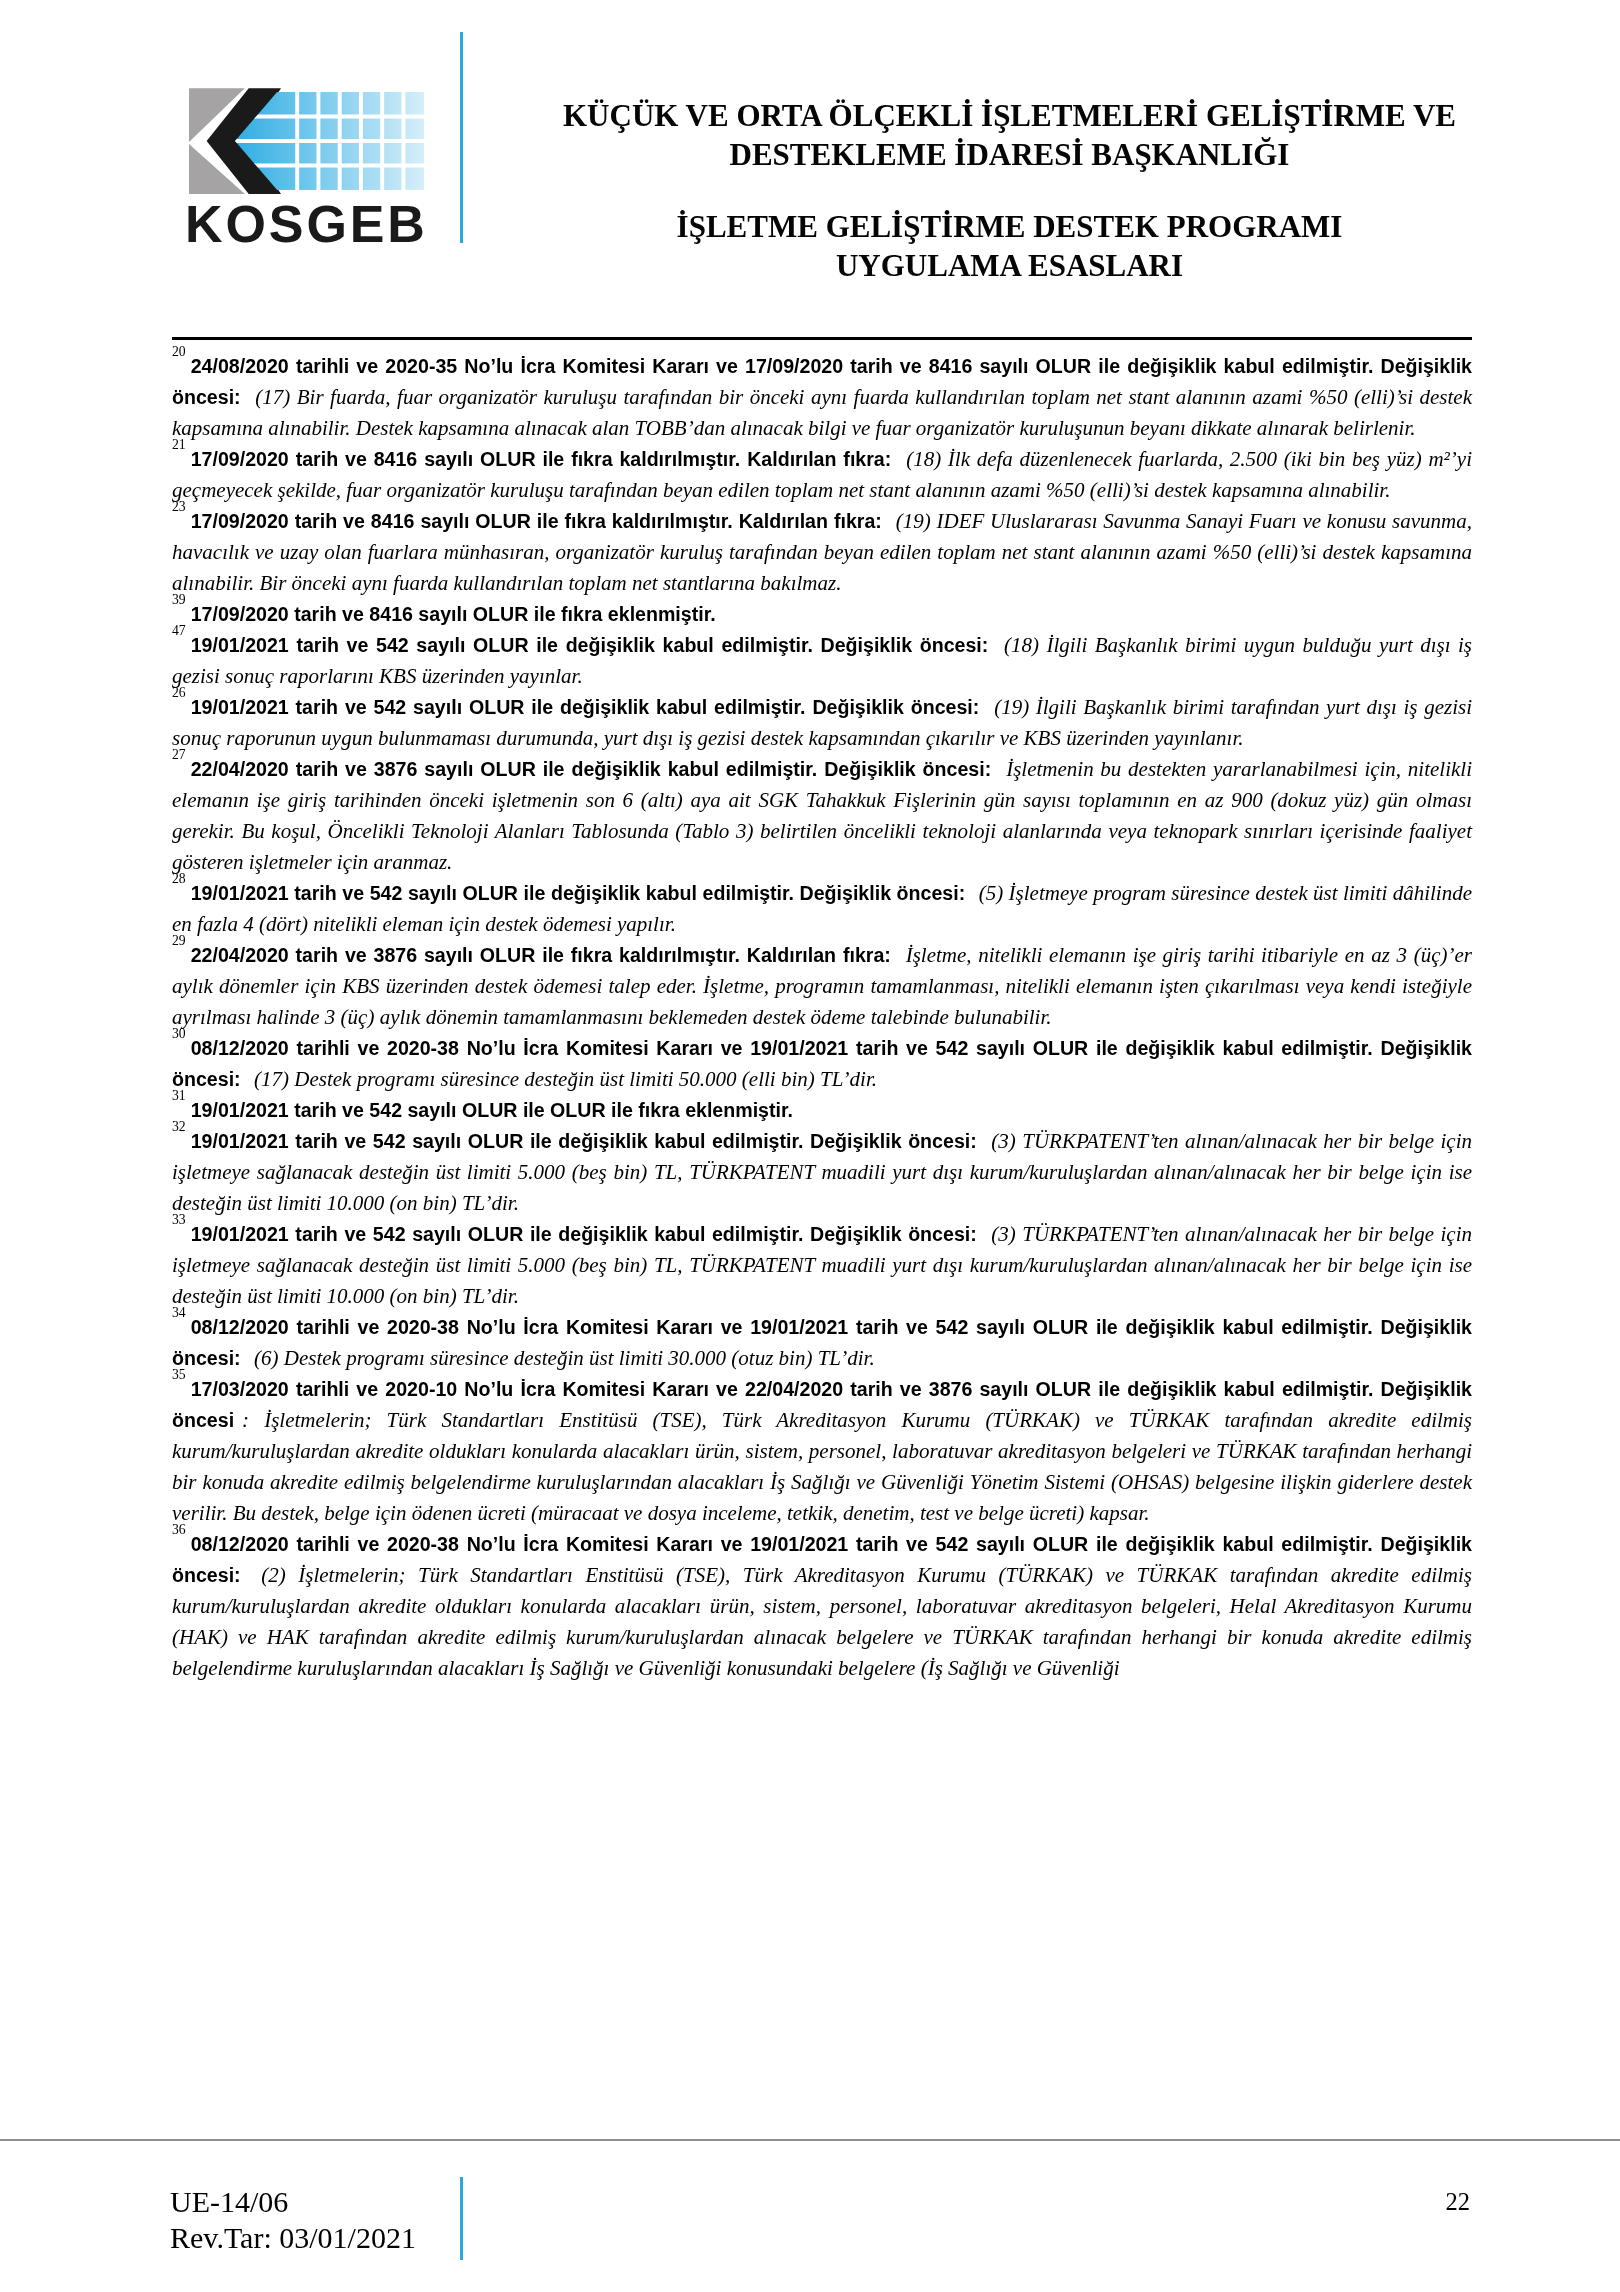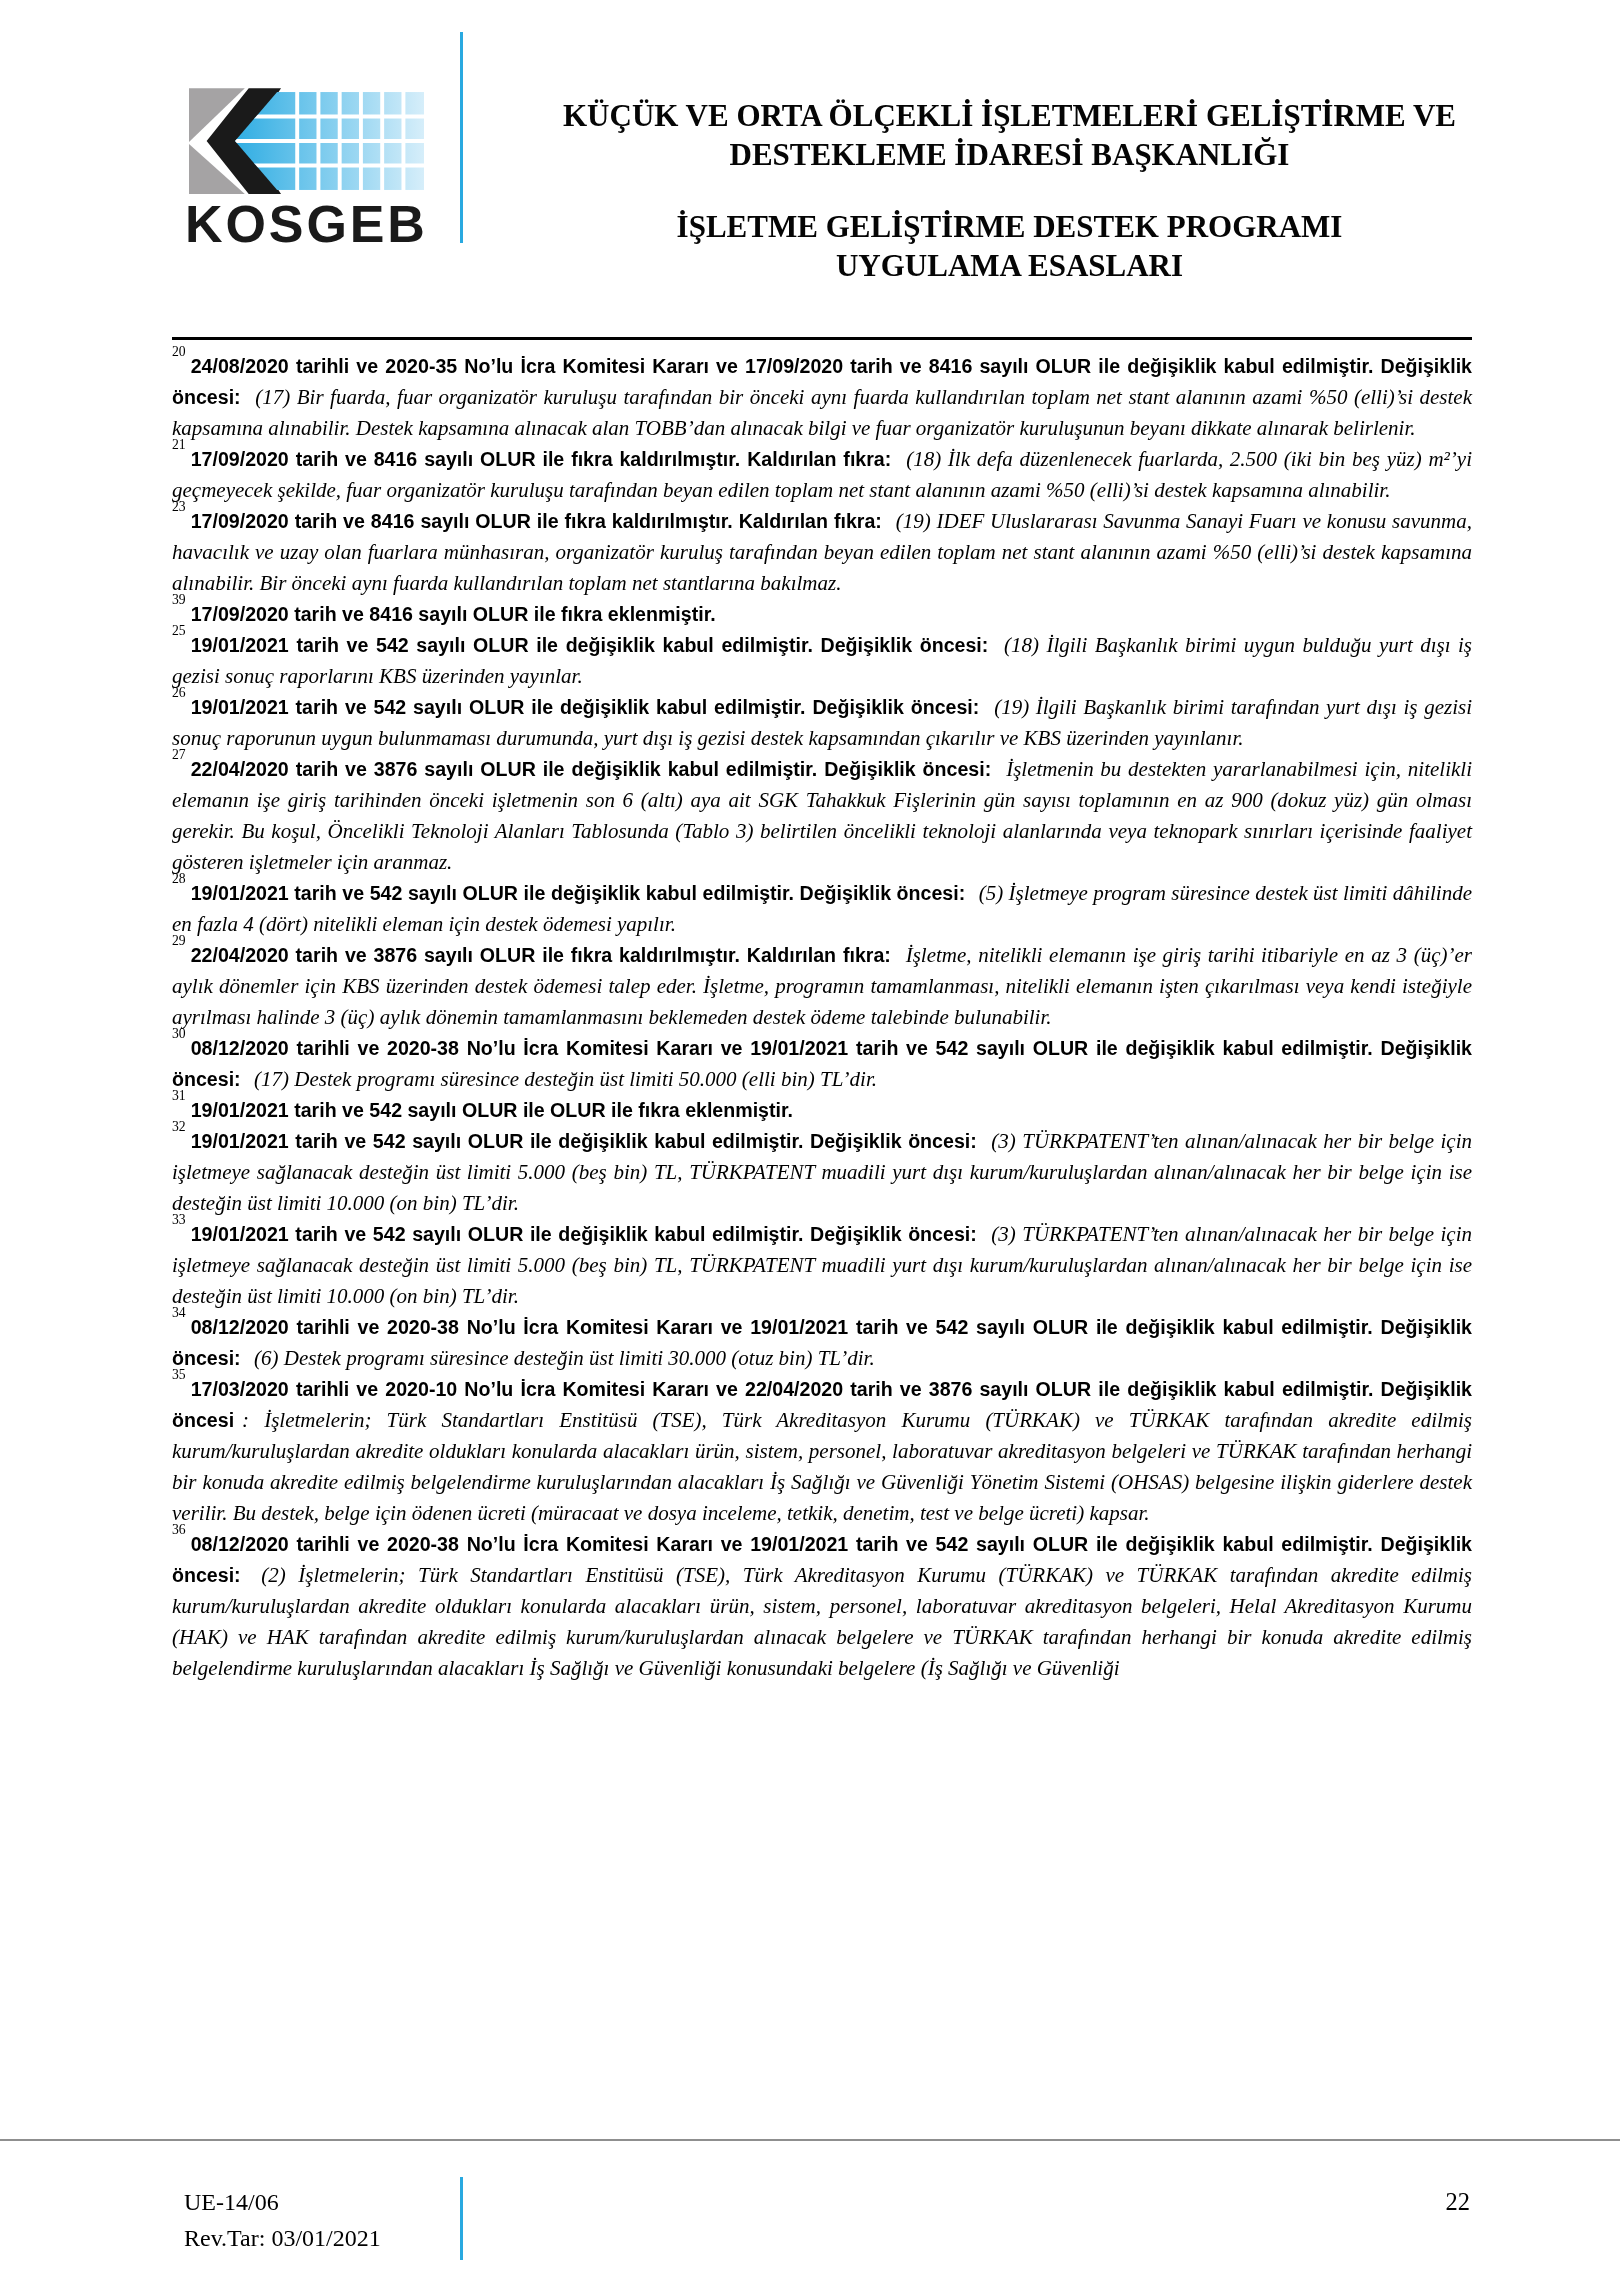--- a/index.html
+++ b/index.html
@@ -62,22 +62,22 @@
   .seg-italic {
     font-family:"Liberation Serif", serif;
     font-style:italic; font-weight:normal;margin-left:8px;
   }
   
   .footer-line {
     position:absolute; left:0; top:2139px; width:1620px; height:2px;
     background: var(--footer-line-gray, #8f8f8f);
   }
   .footer-left {
-    position:absolute; left:184px; top:2184px;
-    font-size:24px; line-height:36px;
+    position:absolute; left:170px; top:2184px;
+    font-size:30px; line-height:36px;
   }
   .footer-vline {
     position:absolute; left:460px; top:2177px; width:2.9px; height:83px;
     background: var(--accent-blue, #29a9e0);
   }
   .page-number {
     position:absolute; left:1372px; top:2188px; width:98px;
     text-align:right; font-size:24.5px;
   }
   
@@ -139,21 +139,21 @@
   <div class="footnotes">
     <p class="footnote"><sup>20</sup><span class="fn-text"><b class="seg-bold">24/08/2020 tarihli ve 2020-35 No’lu İcra Komitesi Kararı ve 17/09/2020 tarih ve 8416 sayılı OLUR ile değişiklik kabul edilmiştir. Değişiklik öncesi: </b><i class="seg-italic">(17) Bir fuarda, fuar organizatör kuruluşu tarafından bir önceki aynı fuarda kullandırılan toplam net stant alanının azami %50 (elli)’si destek kapsamına alınabilir. Destek kapsamına alınacak alan TOBB’dan alınacak bilgi ve fuar organizatör kuruluşunun beyanı dikkate alınarak belirlenir.</i></span></p>
 
     <p class="footnote"><sup>21</sup><span class="fn-text"><b class="seg-bold">17/09/2020 tarih ve 8416 sayılı OLUR ile fıkra kaldırılmıştır. Kaldırılan fıkra: </b><i class="seg-italic">(18) İlk defa düzenlenecek fuarlarda, 2.500 (iki bin beş yüz) m²’yi geçmeyecek şekilde, fuar organizatör kuruluşu tarafından beyan edilen toplam net stant alanının azami %50 (elli)’si destek kapsamına alınabilir.</i></span></p>
 
 
     <p class="footnote"><sup>23</sup><span class="fn-text"><b class="seg-bold">17/09/2020 tarih ve 8416 sayılı OLUR ile fıkra kaldırılmıştır. Kaldırılan fıkra: </b><i class="seg-italic">(19) IDEF Uluslararası Savunma Sanayi Fuarı ve konusu savunma, havacılık ve uzay olan fuarlara münhasıran, organizatör kuruluş tarafından beyan edilen toplam net stant alanının azami %50 (elli)’si destek kapsamına alınabilir. Bir önceki aynı fuarda kullandırılan toplam net stantlarına bakılmaz.</i></span></p>
 
     <p class="footnote"><sup>39</sup><span class="fn-text"><b class="seg-bold">17/09/2020 tarih ve 8416 sayılı OLUR ile fıkra eklenmiştir.</b></span></p>
 
-    <p class="footnote"><sup>25</sup><span class="fn-text"><b class="seg-bold">19/01/2021 tarih ve 542 sayılı OLUR ile değişiklik kabul edilmiştir. Değişiklik öncesi: </b><i class="seg-italic">(18) İlgili Başkanlık birimi uygun bulduğu yurt dışı iş gezisi sonuç raporlarını KBS üzerinden yayınlar.</i></span></p>
+    <p class="footnote"><sup>47</sup><span class="fn-text"><b class="seg-bold">19/01/2021 tarih ve 542 sayılı OLUR ile değişiklik kabul edilmiştir. Değişiklik öncesi: </b><i class="seg-italic">(18) İlgili Başkanlık birimi uygun bulduğu yurt dışı iş gezisi sonuç raporlarını KBS üzerinden yayınlar.</i></span></p>
 
     <p class="footnote"><sup>26</sup><span class="fn-text"><b class="seg-bold">19/01/2021 tarih ve 542 sayılı OLUR ile değişiklik kabul edilmiştir. Değişiklik öncesi: </b><i class="seg-italic">(19) İlgili Başkanlık birimi tarafından yurt dışı iş gezisi sonuç raporunun uygun bulunmaması durumunda, yurt dışı iş gezisi destek kapsamından çıkarılır ve KBS üzerinden yayınlanır.</i></span></p>
 
     <p class="footnote"><sup>27</sup><span class="fn-text"><b class="seg-bold">22/04/2020 tarih ve 3876 sayılı OLUR ile değişiklik kabul edilmiştir. Değişiklik öncesi: </b><i class="seg-italic">İşletmenin bu destekten yararlanabilmesi için, nitelikli elemanın işe giriş tarihinden önceki işletmenin son 6 (altı) aya ait SGK Tahakkuk Fişlerinin gün sayısı toplamının en az 900 (dokuz yüz) gün olması gerekir. Bu koşul, Öncelikli Teknoloji Alanları Tablosunda (Tablo 3) belirtilen öncelikli teknoloji alanlarında veya teknopark sınırları içerisinde faaliyet gösteren işletmeler için aranmaz.</i></span></p>
 
     <p class="footnote"><sup>28</sup><span class="fn-text"><b class="seg-bold">19/01/2021 tarih ve 542 sayılı OLUR ile değişiklik kabul edilmiştir. Değişiklik öncesi: </b><i class="seg-italic">(5) İşletmeye program süresince destek üst limiti dâhilinde en fazla 4 (dört) nitelikli eleman için destek ödemesi yapılır.</i></span></p>
 
     <p class="footnote"><sup>29</sup><span class="fn-text"><b class="seg-bold">22/04/2020 tarih ve 3876 sayılı OLUR ile fıkra kaldırılmıştır. Kaldırılan fıkra: </b><i class="seg-italic">İşletme, nitelikli elemanın işe giriş tarihi itibariyle en az 3 (üç)’er aylık dönemler için KBS üzerinden destek ödemesi talep eder. İşletme, programın tamamlanması, nitelikli elemanın işten çıkarılması veya kendi isteğiyle ayrılması halinde 3 (üç) aylık dönemin tamamlanmasını beklemeden destek ödeme talebinde bulunabilir.</i></span></p>
 
     <p class="footnote"><sup>30</sup><span class="fn-text"><b class="seg-bold">08/12/2020 tarihli ve 2020-38 No’lu İcra Komitesi Kararı ve 19/01/2021 tarih ve 542 sayılı OLUR ile değişiklik kabul edilmiştir. Değişiklik öncesi: </b><i class="seg-italic">(17) Destek programı süresince desteğin üst limiti 50.000 (elli bin) TL’dir.</i></span></p>

